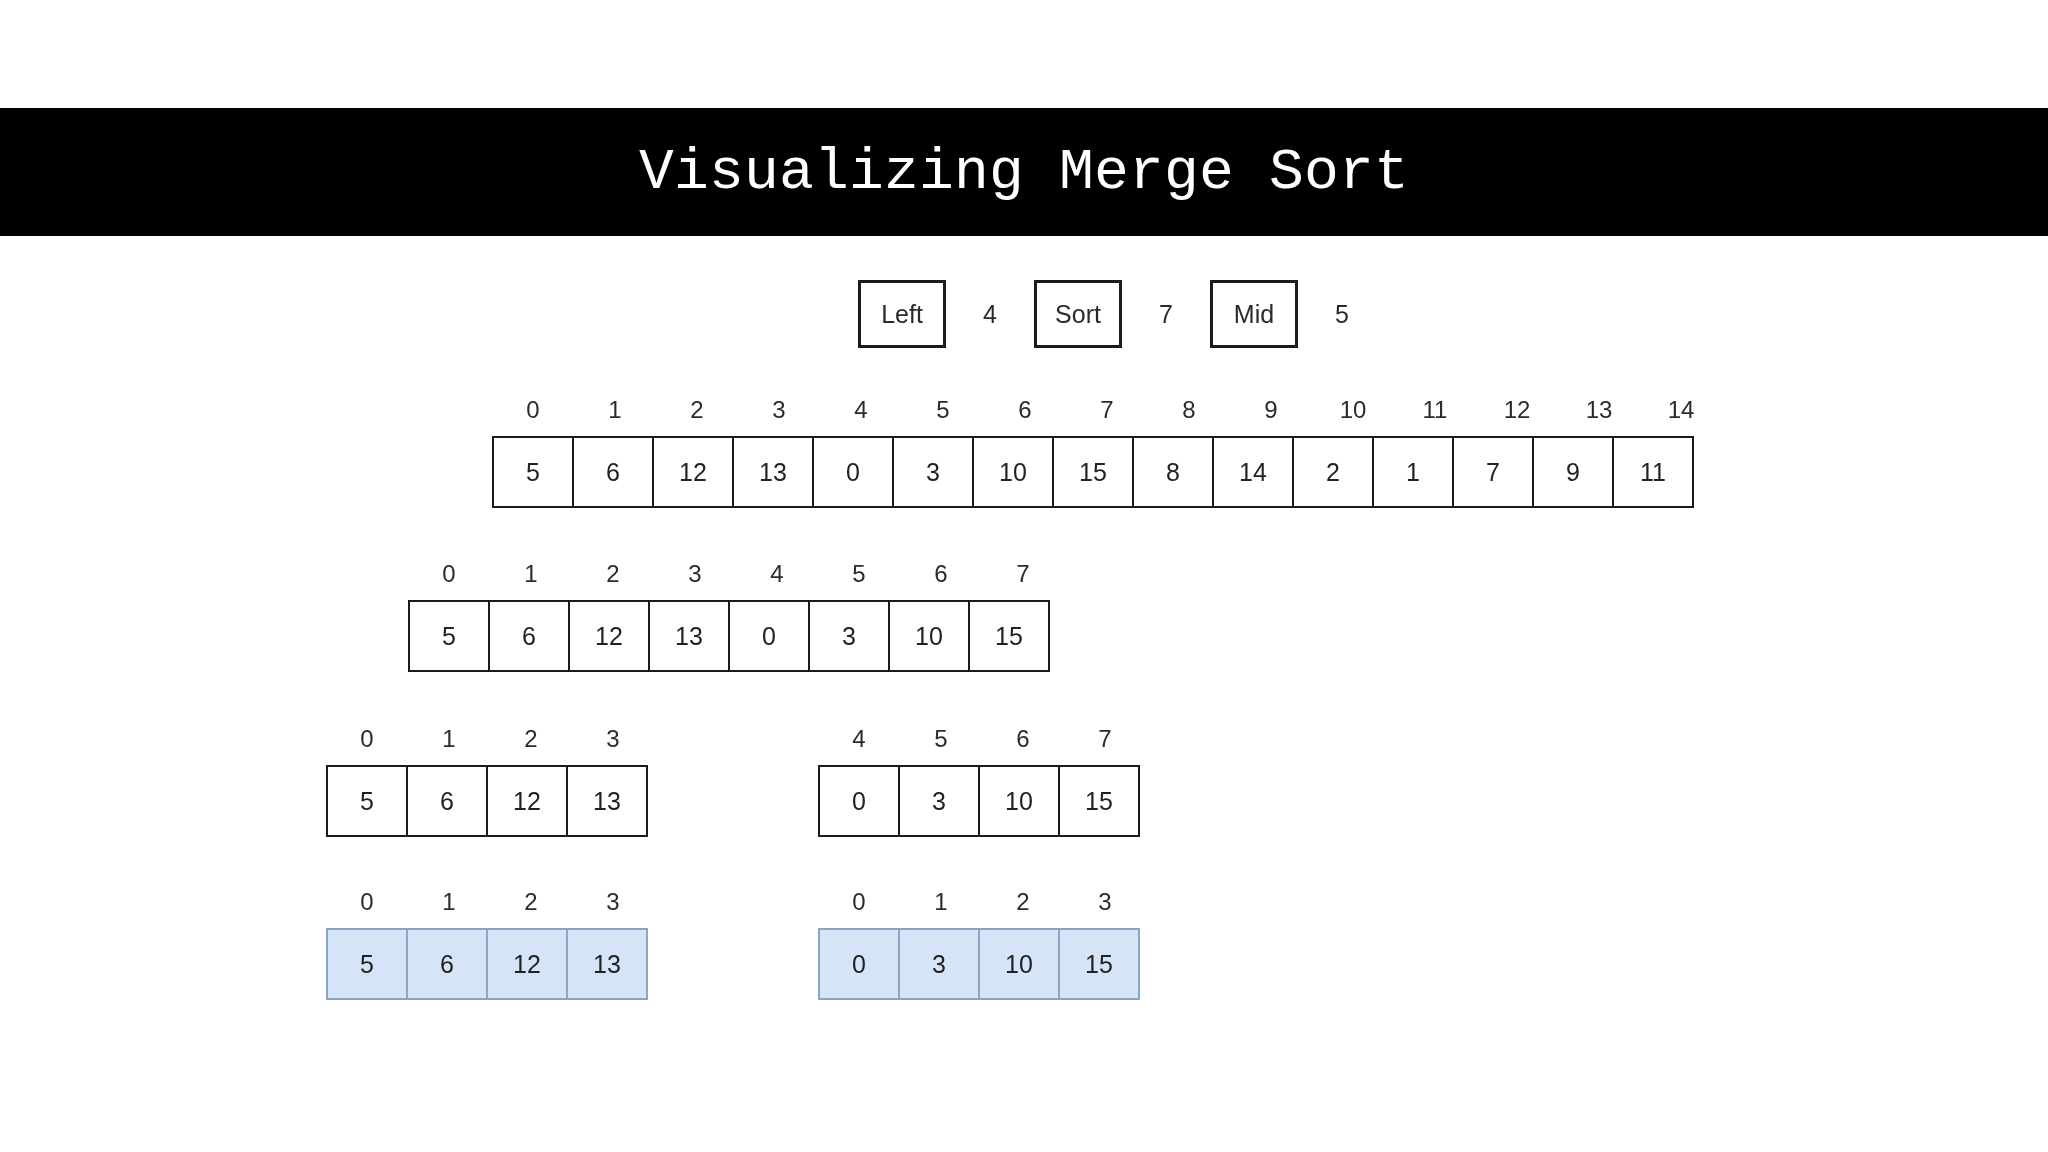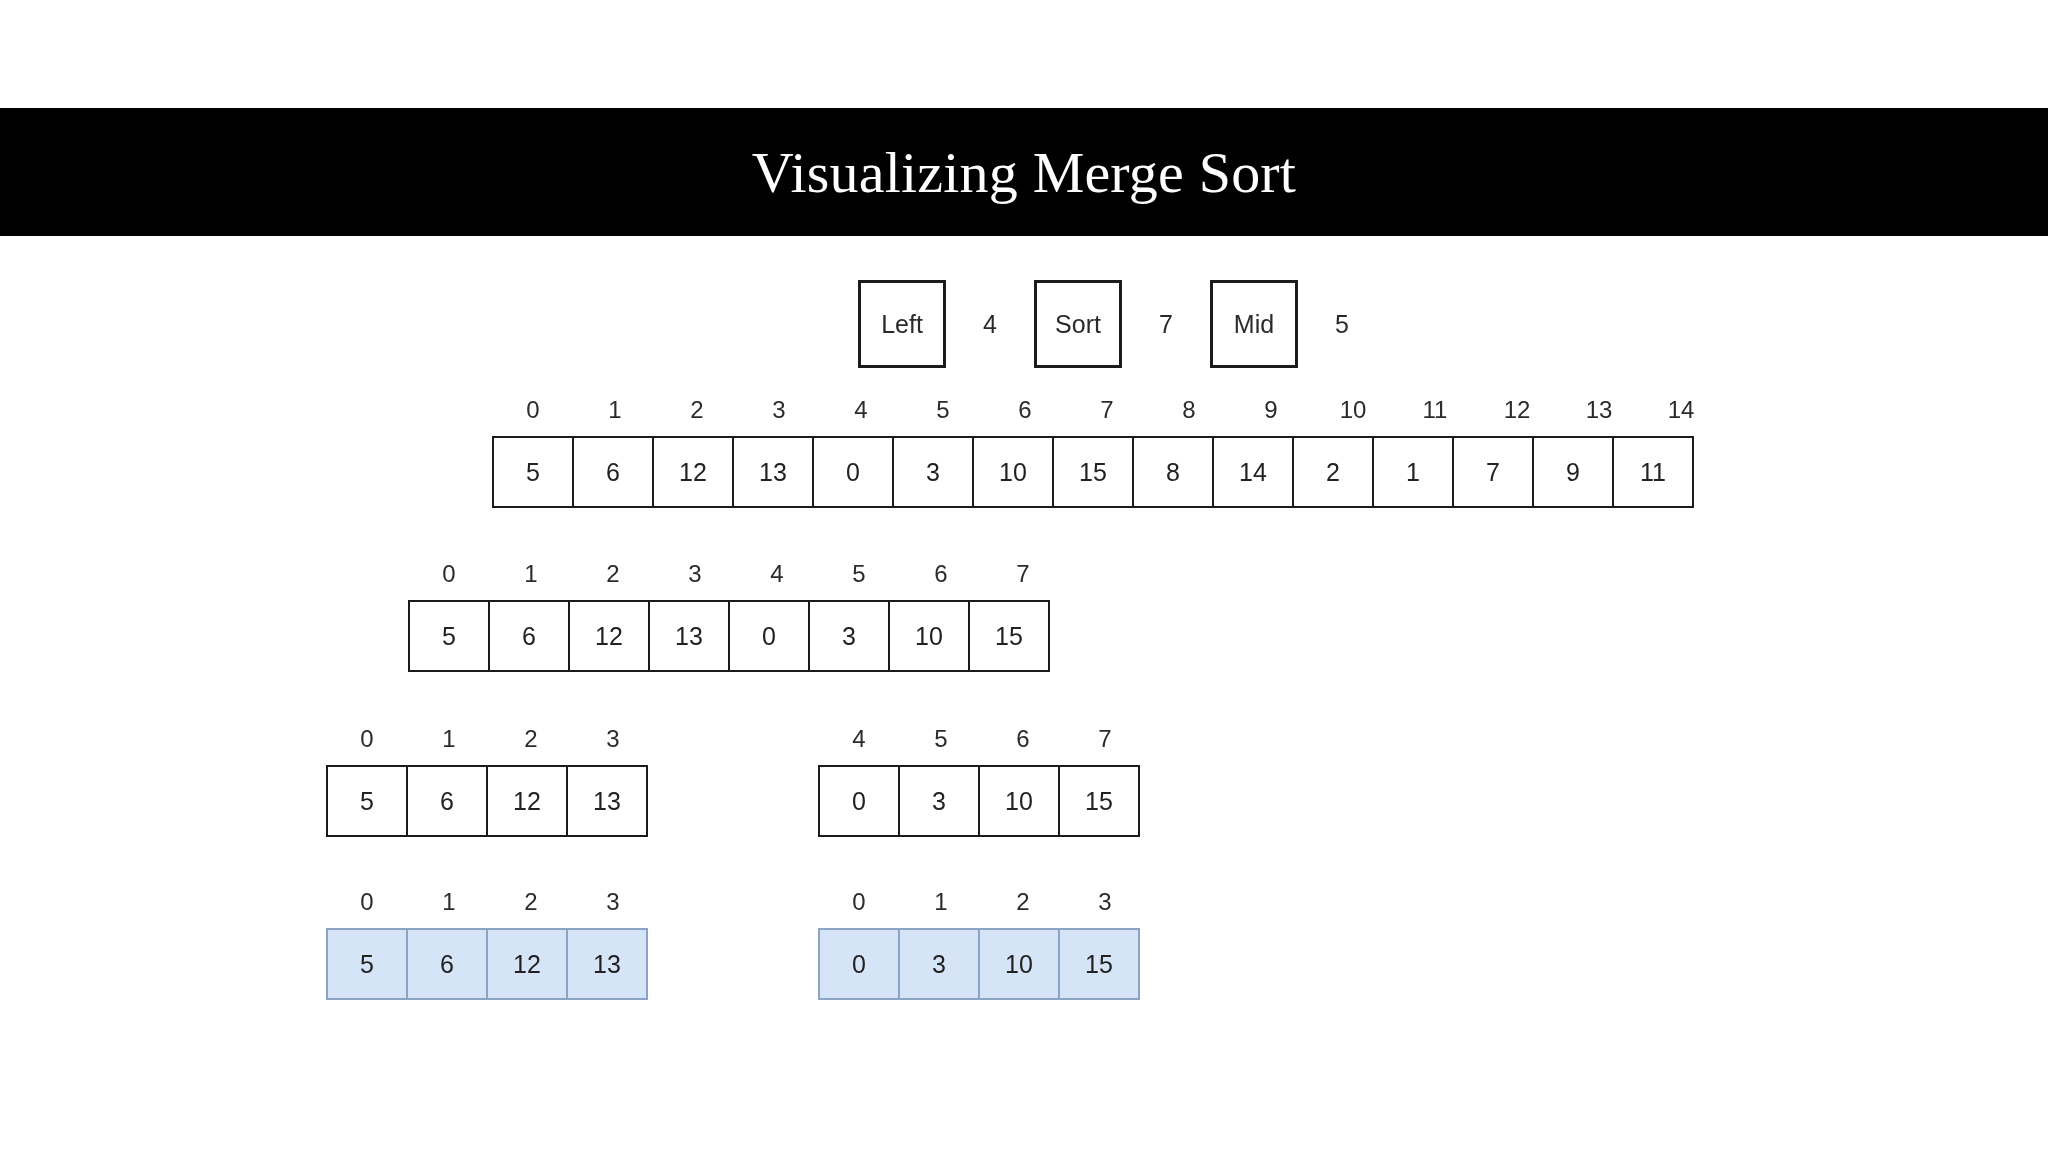--- a/index.html
+++ b/index.html
@@ -26,39 +26,39 @@
     background: #000000;
     display: flex;
     align-items: center;
     justify-content: center;
   }
   .title-text {
     color: #ffffff;
     font-size: 58px;
     font-weight: 400;
     letter-spacing: 0.2px;
-    font-family: Liberation Serif, serif;
+    font-family: Liberation Mono, monospace;
     white-space: nowrap;
   }
 
   
   .pointer-row {
     position: absolute;
     left: 858px;
     top: 280px;
     display: flex;
     align-items: center;
   }
   .pointer-group {
     display: flex;
     align-items: center;
   }
   .pointer-box {
     width: 88px;
-    height: 88px;
+    height: 68px;
     border: 3px solid #1b1b1b;
     background: #ffffff;
     display: flex;
     align-items: center;
     justify-content: center;
     box-sizing: border-box;
     font-size: 25px;
     color: #2a2a2a;
   }
   .pointer-value {

